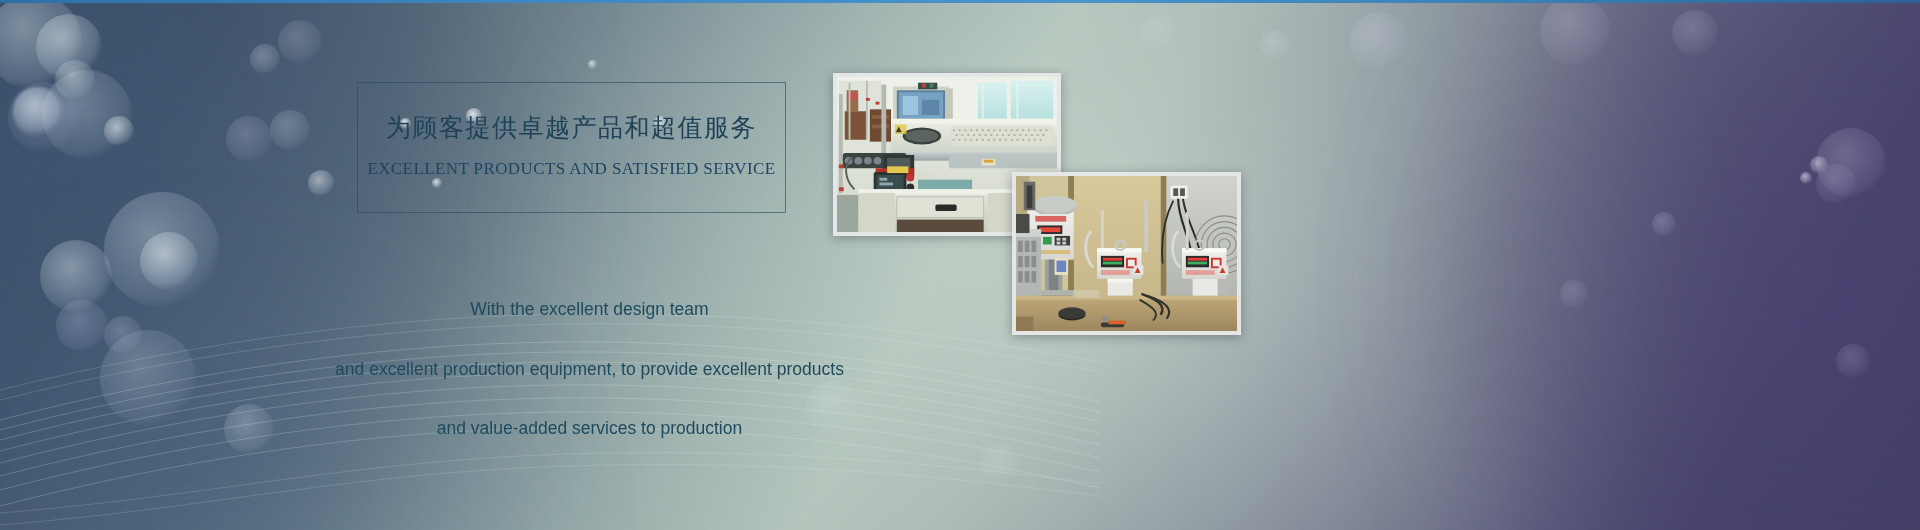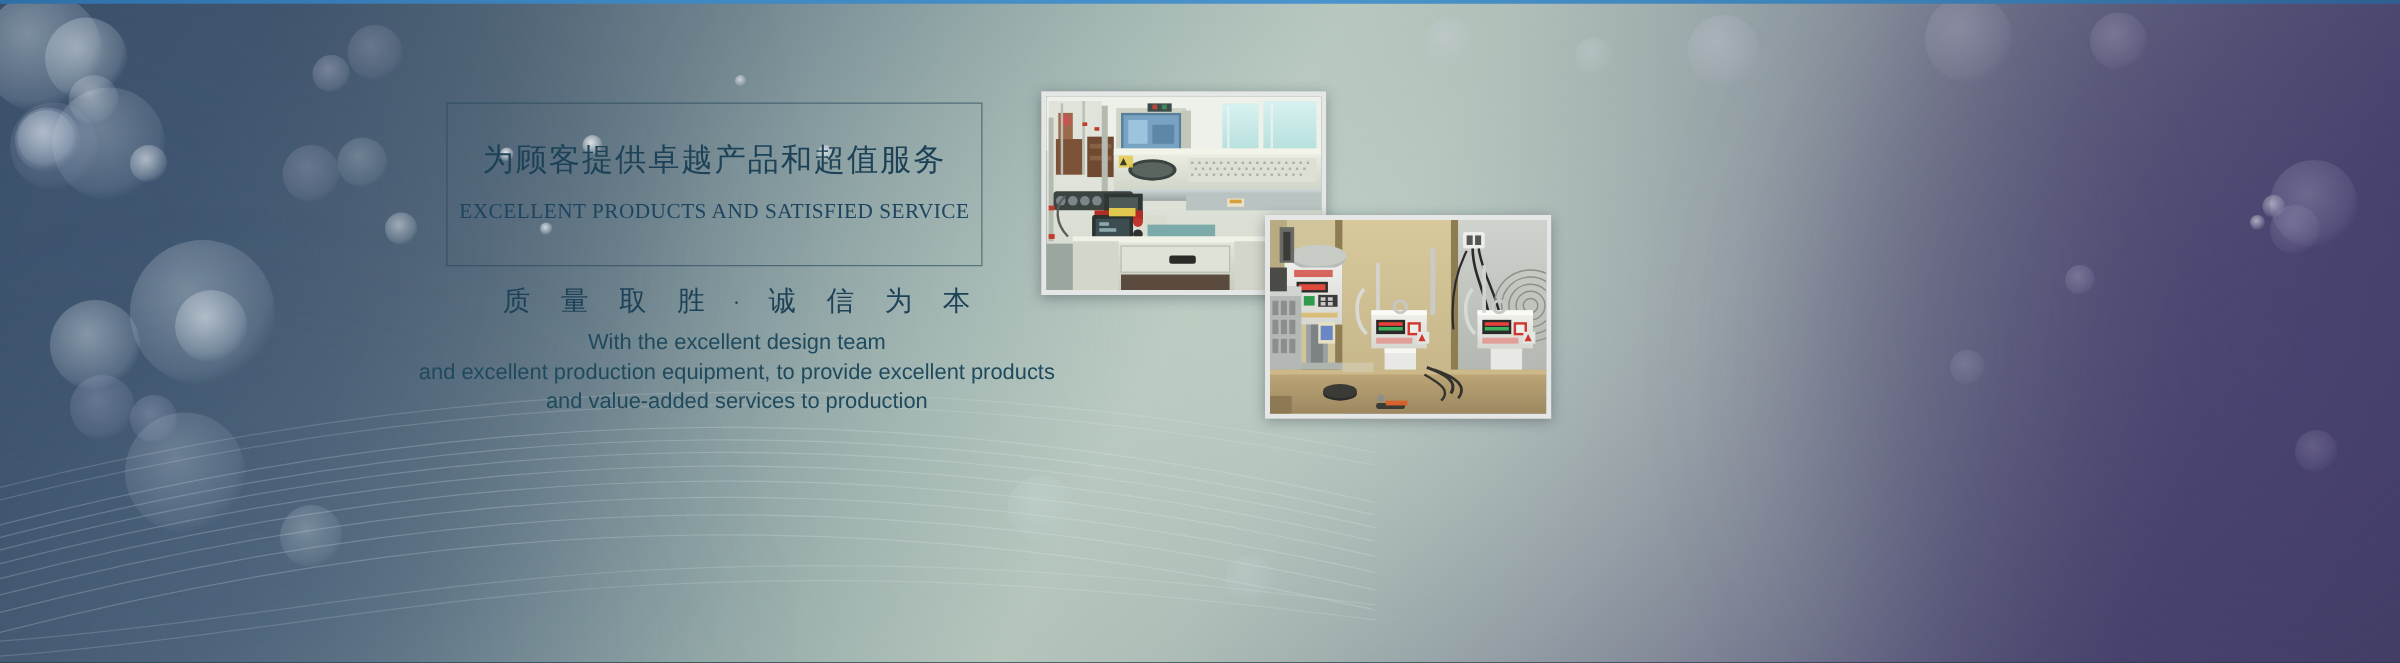--- a/index.html
+++ b/index.html
@@ -100,21 +100,21 @@
   #slogan .ch { display:inline-block; padding:0 12px; }
   #slogan .dot { display:inline-block; padding:0 10px; font-size:18px; }
 
   #paragraph {
     position:absolute; left:287px; top:262px; width:605px;
     text-align:center;
     font-size:17.5px; line-height:23.5px;
     color:#1f4a5e;
     font-family:"Liberation Sans","DejaVu Sans", sans-serif;
   }
-  #paragraph .ln { display:block; white-space:nowrap; }
+  #paragraph .ln { display:block; white-space:nowrap;margin-top:36px; }
 
   
   .photo {
     position:absolute; z-index:25;
     border:4px solid rgba(242,244,243,.88);
     box-shadow:0 2px 10px rgba(25,35,50,.35);
     overflow:hidden;
     background:#7d8a84;
   }
   #photo-1 { left:833px; top:73px; width:228px; height:163px; }
@@ -201,23 +201,20 @@
     </g>
   </svg>
 
   <div id="text-block">
 
     <div id="title-frame">
       <div id="main-title">为顾客提供卓越产品和超值服务</div>
       <div id="sub-title">EXCELLENT PRODUCTS AND SATISFIED SERVICE</div>
     </div>
 
-    <div id="slogan">
-      <span class="ch">质</span><span class="ch">量</span><span class="ch">取</span><span class="ch">胜</span><span class="dot">·</span><span class="ch">诚</span><span class="ch">信</span><span class="ch">为</span><span class="ch">本</span>
-    </div>
 
     <div id="paragraph">
       <span class="ln">With the excellent design team</span>
       <span class="ln">and excellent production equipment, to provide excellent products</span>
       <span class="ln">and value-added services to production</span>
     </div>
 
   </div>
 
   <div class="photo" id="photo-1">

